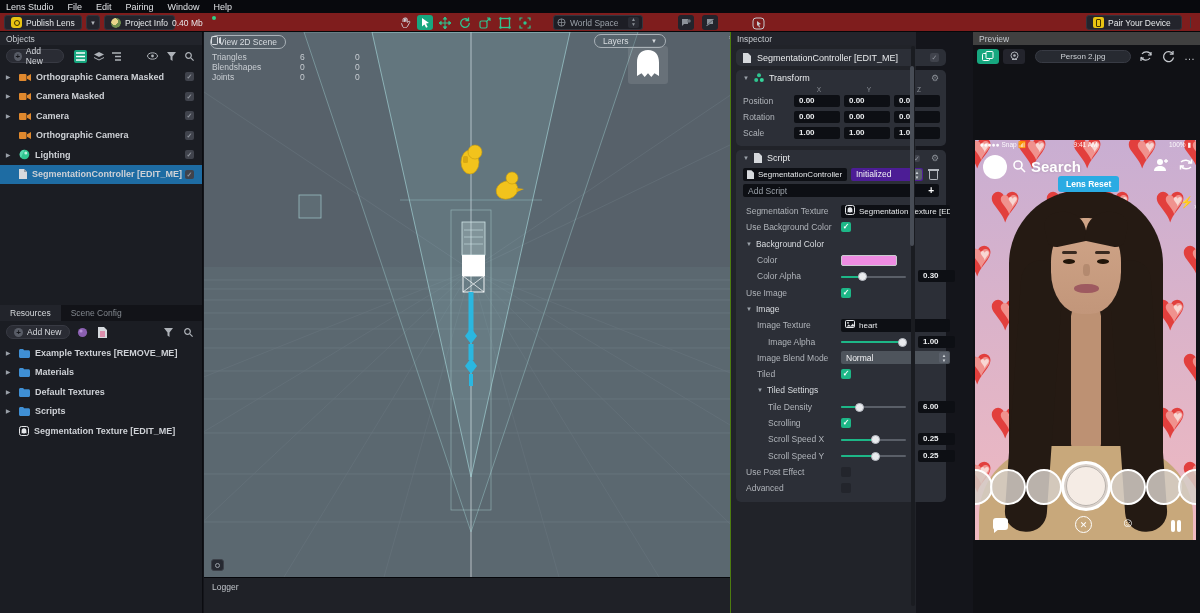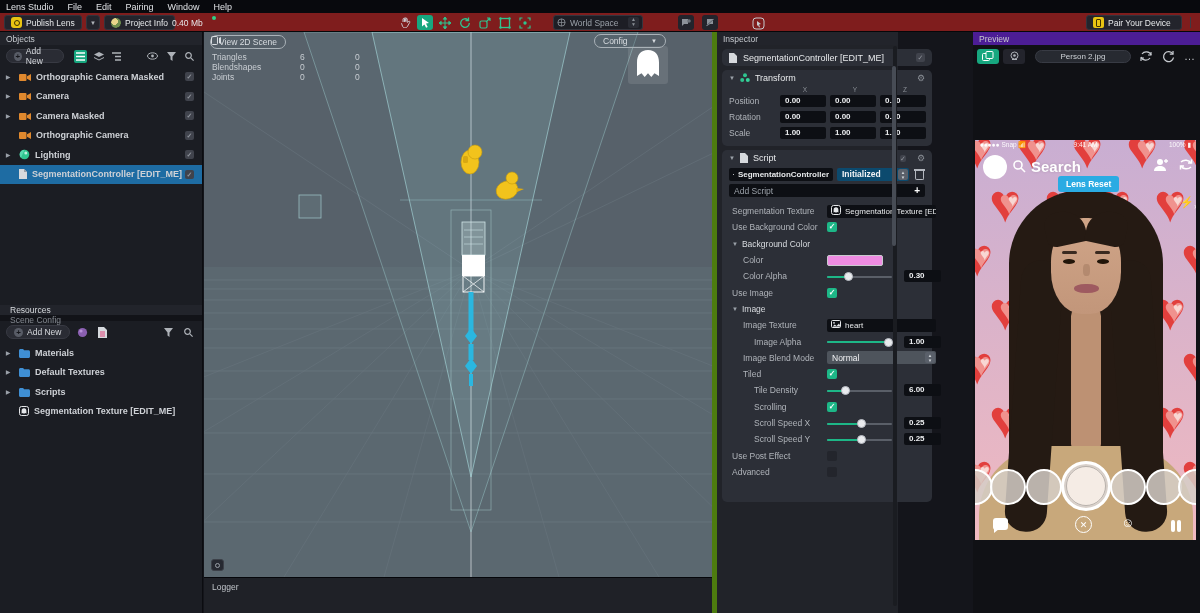--- a/index.html
+++ b/index.html
@@ -38,63 +38,63 @@
   .addnew b { width:9px; height:9px; border-radius:50%; background:#585c66; color:#16171c; font-size:8px; line-height:9px; text-align:center; font-weight:700; }
   .mini-ico { width:15px; height:13px; border-radius:2px; display:flex; align-items:center; justify-content:center; }
   .mini-active { background:#17a77f; }
   .tree { }
   .trow { height:19.5px; display:flex; align-items:center; gap:5px; padding-left:6px; position:relative;font-weight:bold; }
   .trow .caret { width:8px; font-size:5.5px; color:#9aa0a8; }
   .trow .lbl { font-size:9px; color:#ced1d6; white-space:nowrap; overflow:hidden; }
   .trow.sel { background:#1e6ca3; }
   .rowchk { position:absolute; right:8px; top:5px; width:9px; height:9px; border-radius:2px; background:#40434c; color:#8e939b; font-size:7px; line-height:9px; text-align:center; }
   #resources-panel { position:absolute; left:0; top:305px; width:203px; height:308px; background:#1b1d23; border-right:1px solid #0b0c10; }
-  .tabs { height:16px; display:flex; background:#121318;flex-direction:column; }
+  .tabs { height:16px; display:flex; background:#121318; }
   .tab { padding:0 10px; font-size:8.5px; display:flex; align-items:center; }
   .tab.on { background:#22242b; color:#d6d9dd; }
   .tab.off { color:#83888f; }
 
   
   #viewport { position:absolute; left:204px; top:32px; width:541px; height:545px; overflow:hidden; }
   #viewport svg { position:absolute; left:0; top:0; }
   .pill { position:absolute; border:1px solid #aab2b8; border-radius:8px; color:#d9dde1; font-size:8.5px; display:flex; align-items:center; gap:4px; padding:0 8px; height:14px; background:rgba(80,92,100,0.25); }
   #view2d-btn { left:6px; top:3px; }
   #layers-btn { left:390px; top:2px; width:72px; justify-content:space-between; }
   #vp-gear { position:absolute; left:524px; top:0px; color:#8f99a0; font-size:10px; }
   .stats { position:absolute; left:8px; top:20px; font-size:8.5px; color:#c9ced3; }
   .stat-row { display:flex; height:10px; }
   .stat-row span:nth-child(1){ width:88px; }
   .stat-row span:nth-child(2){ width:55px; }
   #shot-ico { position:absolute; left:7px; top:527px; width:13px; height:12px; border:1px solid #3c4048; border-radius:3px; background:#262931; display:flex; align-items:center; justify-content:center; }
   #shot-ico i { width:5px; height:5px; border:1px solid #9aa0a8; border-radius:50%; }
   #logger { position:absolute; left:204px; top:577px; width:541px; height:36px; background:#1f2127; border-top:1px solid #05060a; color:#c2c6cb; font-size:8.5px; padding:4px 0 0 8px; }
 
   
-  #inspector { position:absolute; left:712px; top:32px; width:186px; height:581px; background:#212329; border-left:5px solid #4d7c0f; }
+  #inspector { position:absolute; left:730px; top:32px; width:186px; height:581px; background:#212329; border-left:1px solid #4d7c0f; }
   #inspector .panel-head { background:#22242b; }
   .sect { position:absolute; left:5px; width:210px; background:#2c2f37; border-radius:5px; }
   #insp-obj { top:17px; height:17px; display:flex; align-items:center; gap:6px; padding:0 7px; }
   #insp-obj .lbl { font-size:9px; color:#e8eaec; }
   .sect-head { height:16px; display:flex; align-items:center; gap:5px; padding:0 7px; }
   .sect-head .caret { font-size:6px; color:#9aa0a8; }
   .sect-head .ttl { font-size:9px; color:#e8eaec; }
   .sect-head .gear { margin-left:auto; color:#8a8f96; font-size:9px; }
   #transform-sect { top:38px; height:76px; }
   .axes { display:flex; padding-left:58px; }
   .axes span { width:50px; text-align:center; font-size:6.5px; color:#8a8f96; }
   .t-row { display:flex; align-items:center; height:16px; padding-left:7px; }
   .t-row .lbl { width:51px; font-size:8.5px; color:#b0b4ba; }
   .t-in { width:46px; height:12px; background:#0d0f14; border-radius:2px; color:#eceef0; font-size:8px; font-weight:700; line-height:12px; padding-left:5px; margin-right:4px; }
   #script-sect { top:118px; height:352px; }
   .chk { width:10px; height:10px; border-radius:2px; background:#23252c; }
   .chk.on { background:#1db787; color:#fff; font-size:8px; line-height:10px; text-align:center; font-weight:700; }
   .chk.off { background:#23252c; }
-  #script-row { display:flex; align-items:center; gap:4px; padding:0 7px; height:16px;font-weight:bold; }
+  #script-row { display:flex; align-items:center; gap:4px; padding:0 7px; height:16px; }
   #script-name { width:104px; height:13px; background:#0d0f14; border-radius:2px; display:flex; align-items:center; gap:4px; padding:0 4px; color:#e6e8ea; font-size:8px; }
-  #script-event { width:72px; height:13px; background:#0c4a6e; border-radius:2px; display:flex; align-items:center; padding-left:5px; color:#f2f3f5; font-size:8.5px; position:relative; }
+  #script-event { width:72px; height:13px; background:#4c1d95; border-radius:2px; display:flex; align-items:center; padding-left:5px; color:#f2f3f5; font-size:8.5px; position:relative; }
   #script-event .spin { position:absolute; right:1px; top:1px; width:10px; height:11px; background:#5a606a; border-radius:2px; color:#d0d4d9; font-size:4.5px; line-height:5px; text-align:center; padding-top:1px; }
   .trash { margin-left:auto; width:10px; height:11px; position:relative; }
   .trash i { position:absolute; left:0; top:2px; width:9px; height:9px; border:1px solid #b4b8bf; border-top:none; border-radius:0 0 2px 2px; }
   .trash b { position:absolute; left:-1px; top:0; width:11px; height:2px; background:#b4b8bf; }
   #add-script { margin:2px 7px 0; height:13px; background:#0d0f14; border-radius:2px; display:flex; align-items:center; padding:0 5px; color:#9aa0a8; font-size:8.5px; }
   #add-script b { margin-left:auto; color:#fff; font-size:10px; font-weight:700; }
   #props { margin-top:6px; }
   .prow { height:16.3px; display:flex; align-items:center; position:relative; }
   .prow .lbl { font-size:8.5px; color:#b0b4ba; white-space:nowrap; }
   .prow .glbl { font-size:8.5px; color:#d9dce0; }
@@ -107,21 +107,21 @@
   .slider { width:65px; height:11px; position:relative; }
   .slider .track { position:absolute; left:0; top:5px; width:65px; height:2px; background:#5a5f68; border-radius:1px; }
   .slider .fill { position:absolute; left:0; top:5px; height:2px; background:#1db787; border-radius:1px; }
   .slider .knob { position:absolute; top:1.5px; width:9px; height:9px; border-radius:50%; background:#e9ebee; border:1px solid #b9bdc4; }
   .sval { margin-left:12px; width:37px; height:12px; background:#0d0f14; border-radius:2px; color:#eceef0; font-size:8px; font-weight:700; line-height:12px; padding-left:5px; }
   #insp-scroll { position:absolute; right:1px; top:14px; width:4px; height:560px; background:#1a1c21; border-radius:2px; }
   #insp-thumb { position:absolute; right:1px; top:20px; width:4px; height:180px; background:#474c55; border-radius:2px; }
 
   
   #preview { position:absolute; left:973px; top:32px; width:227px; height:581px; background:#101115; }
-  #preview .panel-head { background:#4c1d95; }
+  #preview .panel-head { background:#404040; }
   #prev-tools { height:22px; display:flex; align-items:center; gap:4px; padding:0 4px; }
   .pv-btn { width:22px; height:15px; border-radius:3px; display:flex; align-items:center; justify-content:center; }
   .pv-green { background:#17a77f; }
   #source-pill { width:96px; height:13px; margin-left:6px; background:#272a31; border:1px solid #383b44; border-radius:7px; color:#cdd1d6; font-size:8px; display:flex; align-items:center; justify-content:center; }
   .pv-right { margin-left:auto; display:flex; gap:9px; align-items:center; color:#c6cacf; }
 
   
   #phone { position:absolute; left:2px; top:108px; width:221px; height:400px; overflow:hidden; background:linear-gradient(#c9aed2, #f0b9c0); }
   #hearts { position:absolute; inset:0; }
   .heart { position:absolute; width:56px; height:56px; }
@@ -322,30 +322,30 @@
           </svg></span>
         <span class="lbl">Orthographic Camera Masked</span>
         <span class="rowchk">✓</span>
       </div>
       <div class="trow">
         <span class="caret">▶</span>
         <span><svg width="12" height="9" viewBox="0 0 12 9">
             <rect x="0" y="1" width="7.5" height="7" rx="1" fill="#e0892e"></rect>
             <path d="M8 3.2L12 1v7L8 5.8z" fill="#e0892e"></path>
           </svg></span>
-        <span class="lbl">Camera</span>
+        <span class="lbl">Camera Masked</span>
         <span class="rowchk">✓</span>
       </div>
       <div class="trow">
         <span class="caret">▶</span>
         <span><svg width="12" height="9" viewBox="0 0 12 9">
             <rect x="0" y="1" width="7.5" height="7" rx="1" fill="#e0892e"></rect>
             <path d="M8 3.2L12 1v7L8 5.8z" fill="#e0892e"></path>
           </svg></span>
-        <span class="lbl">Camera Masked</span>
+        <span class="lbl">Camera</span>
         <span class="rowchk">✓</span>
       </div>
       <div class="trow">
         <span class="caret"></span>
         <span><svg width="12" height="9" viewBox="0 0 12 9">
             <rect x="0" y="1" width="7.5" height="7" rx="1" fill="#e0892e"></rect>
             <path d="M8 3.2L12 1v7L8 5.8z" fill="#e0892e"></path>
           </svg></span>
         <span class="lbl">Orthographic Camera</span>
         <span class="rowchk">✓</span>
@@ -401,20 +401,27 @@
         </svg>
       </div>
     <div class="mini-ico">
         <svg width="9" height="9" viewBox="0 0 9 9">
           <circle cx="3.5" cy="3.5" r="2.8" fill="none" stroke="#aeb2b8" stroke-width="1.2"></circle>
           <path d="M5.8 5.8L8.6 8.6" stroke="#aeb2b8" stroke-width="1.2"></path>
         </svg>
       </div>
   </div>
   <div class="tree" id="resources-tree">
+      <div class="trow">
+        <span class="caret">▶</span>
+        <span><svg width="11" height="9" viewBox="0 0 11 9">
+            <path d="M0 1.5C0 .7.7 0 1.5 0h2.6l1 1.2h4.4c.8 0 1.5.7 1.5 1.5v4.8c0 .8-.7 1.5-1.5 1.5h-8C.7 9 0 8.3 0 7.5z" fill="#3f8fd4"></path>
+          </svg></span>
+        <span class="lbl">Example Textures [REMOVE_ME]</span>
+      </div>
       <div class="trow">
         <span class="caret">▶</span>
         <span><svg width="11" height="9" viewBox="0 0 11 9">
             <path d="M0 1.5C0 .7.7 0 1.5 0h2.6l1 1.2h4.4c.8 0 1.5.7 1.5 1.5v4.8c0 .8-.7 1.5-1.5 1.5h-8C.7 9 0 8.3 0 7.5z" fill="#3f8fd4"></path>
           </svg></span>
         <span class="lbl">Materials</span>
       </div>
       <div class="trow">
         <span class="caret">▶</span>
         <span><svg width="11" height="9" viewBox="0 0 11 9">
@@ -520,21 +527,21 @@
         <span>0</span>
         <span>0</span>
       </div>
       <div class="stat-row">
         <span>Joints</span>
         <span>0</span>
         <span>0</span>
       </div>
     </div>
   <div class="pill" id="layers-btn">
-    <span>Config</span>
+    <span>Layers</span>
       <span style="font-size:6px">▼</span>
   </div>
   <div id="vp-gear">⚙</div>
   <div id="shot-ico">
       <i></i>
     </div>
 </div>
 <div id="logger"><span>Logger</span></div>
 
 <div id="inspector">
@@ -697,20 +704,24 @@
               <span>Normal</span>
               <span class="spin">▲<br>▼</span>
             </div>
           </div>
         </div>
         <div class="prow" style="padding-left: 21px;">
           <span class="lbl">Tiled</span>
           <div class="ctrl">
             <div class="chk on">✓</div>
           </div>
+        </div>
+        <div class="prow" style="padding-left: 21px;">
+          <span class="gcaret">▼</span>
+          <span class="glbl">Tiled Settings</span>
         </div>
         <div class="prow" style="padding-left: 32px;">
           <span class="lbl">Tile Density</span>
           <div class="ctrl">
             <div class="slider">
               <div class="track"></div>
               <div class="fill" style="width: 18.85px;"></div>
               <div class="knob" style="left: 14.35px;"></div>
             </div>
             <div class="sval">6.00</div>

